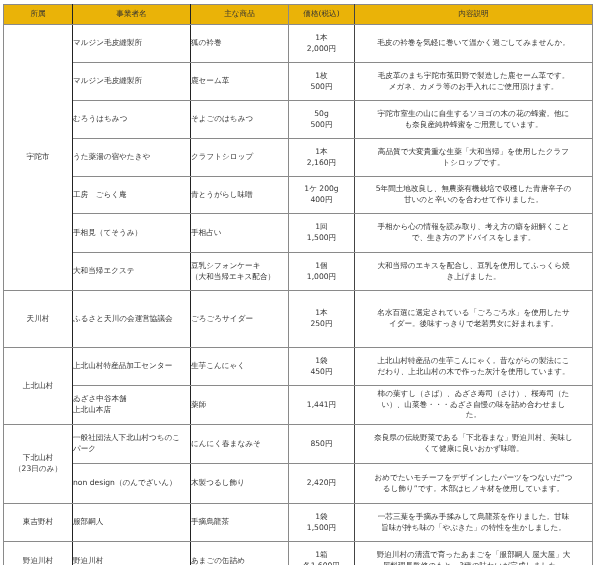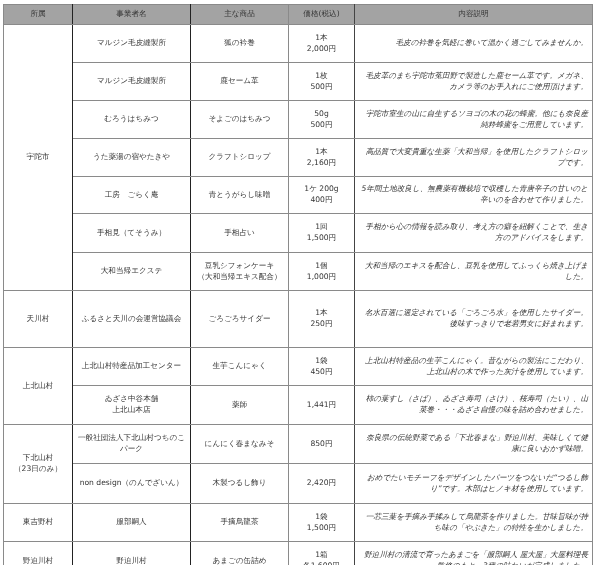--- a/index.html
+++ b/index.html
@@ -7,27 +7,27 @@
            font-family: "DejaVu Sans", "Liberation Sans", sans-serif; color: #333; }
     table.vendor-table {
       position: absolute; left: 3px; top: 4px;
       width: 589px; border-collapse: collapse; table-layout: fixed;
       font-size: 7.6px; line-height: 1.4;
     }
     table.vendor-table th, table.vendor-table td {
       border: 1px solid #8a8a8a; padding: 0; vertical-align: middle;
     }
     table.vendor-table th {
-      background: #a3a3a3; font-weight: normal; height: 19px; text-align: center; color: #333;
+      background: #eab308; font-weight: normal; height: 19px; text-align: center; color: #333;
     }
     table.vendor-table td.c-area { text-align: center; border-right: 1.5px solid #222; }
-    table.vendor-table td.c-biz { text-align: center; border-right: 1.5px solid #222; }
-    table.vendor-table td.c-prod { text-align: center; }
+    table.vendor-table td.c-biz { text-align: left; border-right: 1.5px solid #222; }
+    table.vendor-table td.c-prod { text-align: left; }
     table.vendor-table td.c-price { text-align: center; border-right: 1.5px solid #444; }
-    table.vendor-table td.c-desc { text-align: right; padding: 0 4px; font-style: italic; }
+    table.vendor-table td.c-desc { text-align: center; padding: 0 19px; }
     table.vendor-table th.h-biz, table.vendor-table th.h-area { border-right: 1.5px solid #222; }
     table.vendor-table th.h-price { border-right: 1.5px solid #444; }
     .line { display: block; white-space: nowrap; }
     .desc-text { display: block; }
     table.vendor-table { border: 1.5px solid #333; }
   </style>
 </head>
 <body>
 
 <table class="vendor-table">

